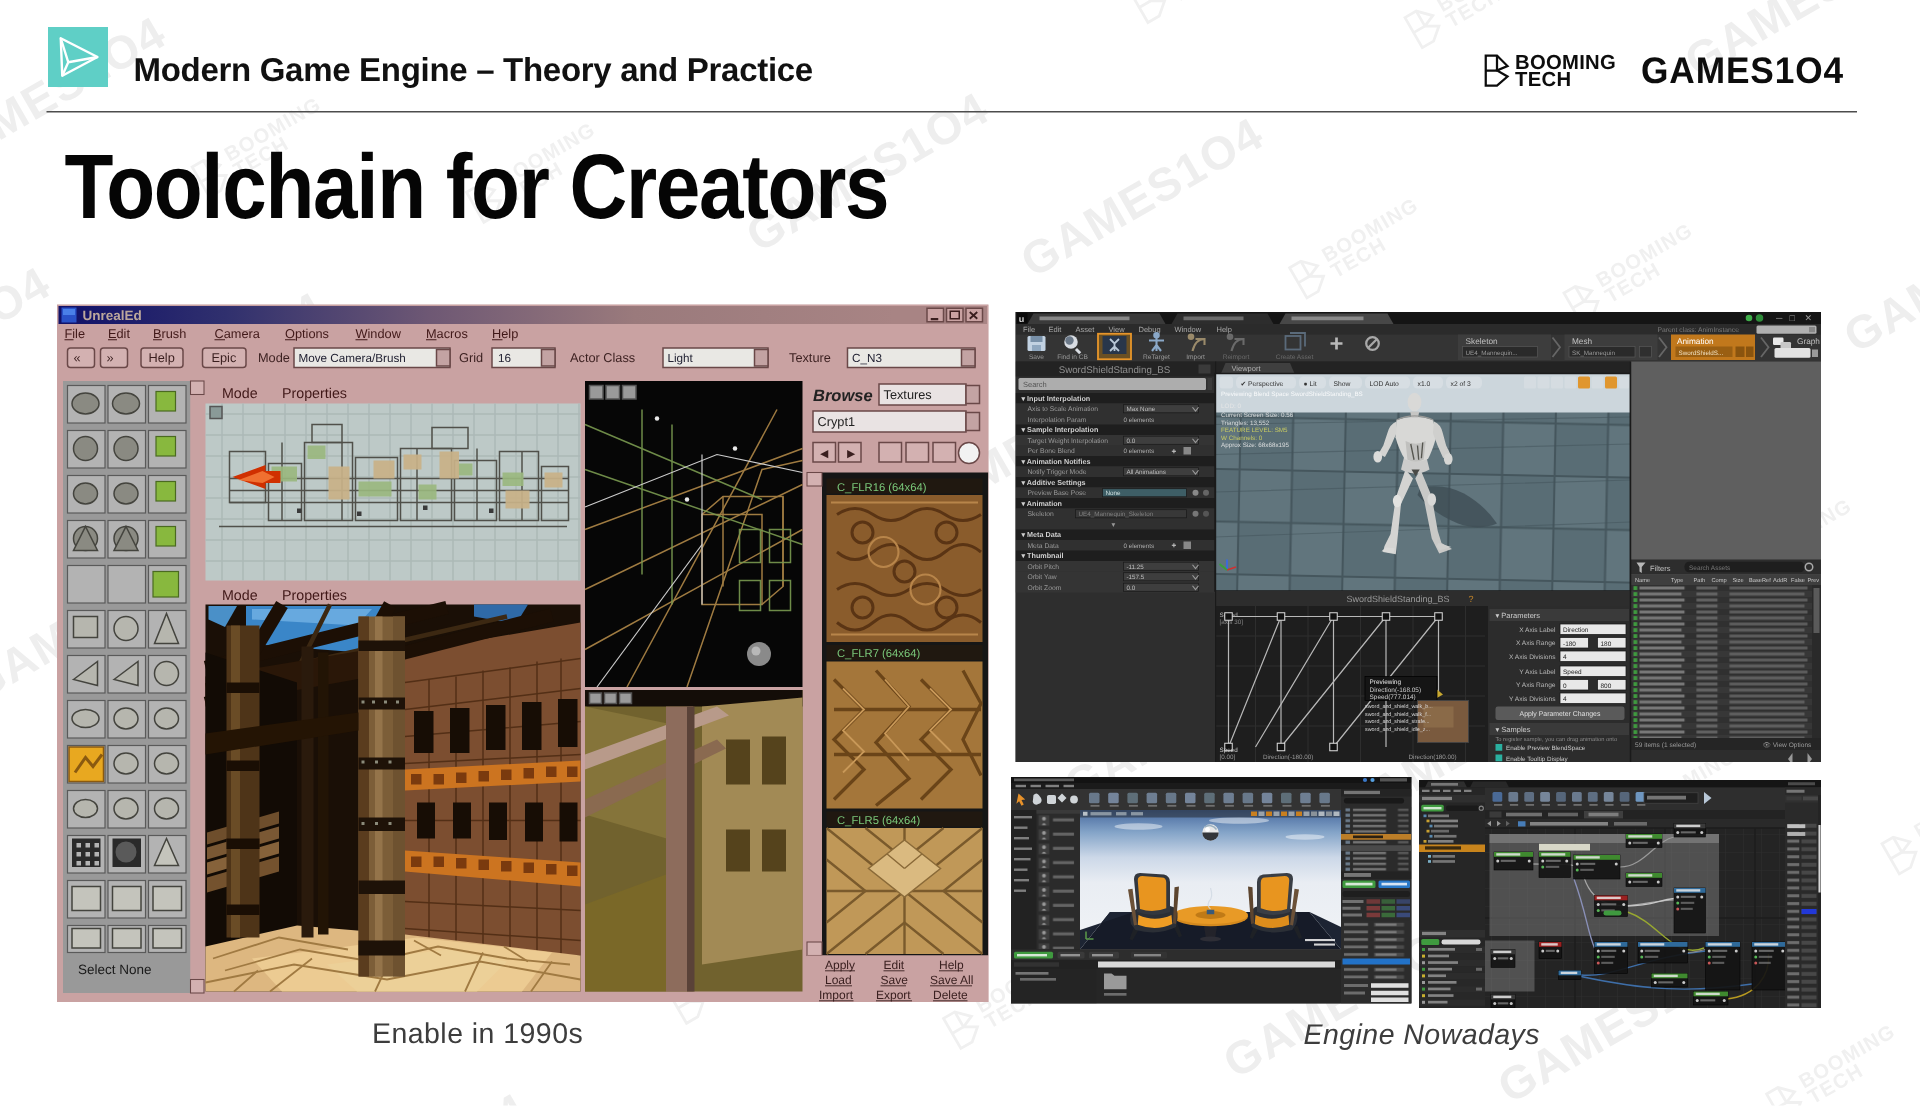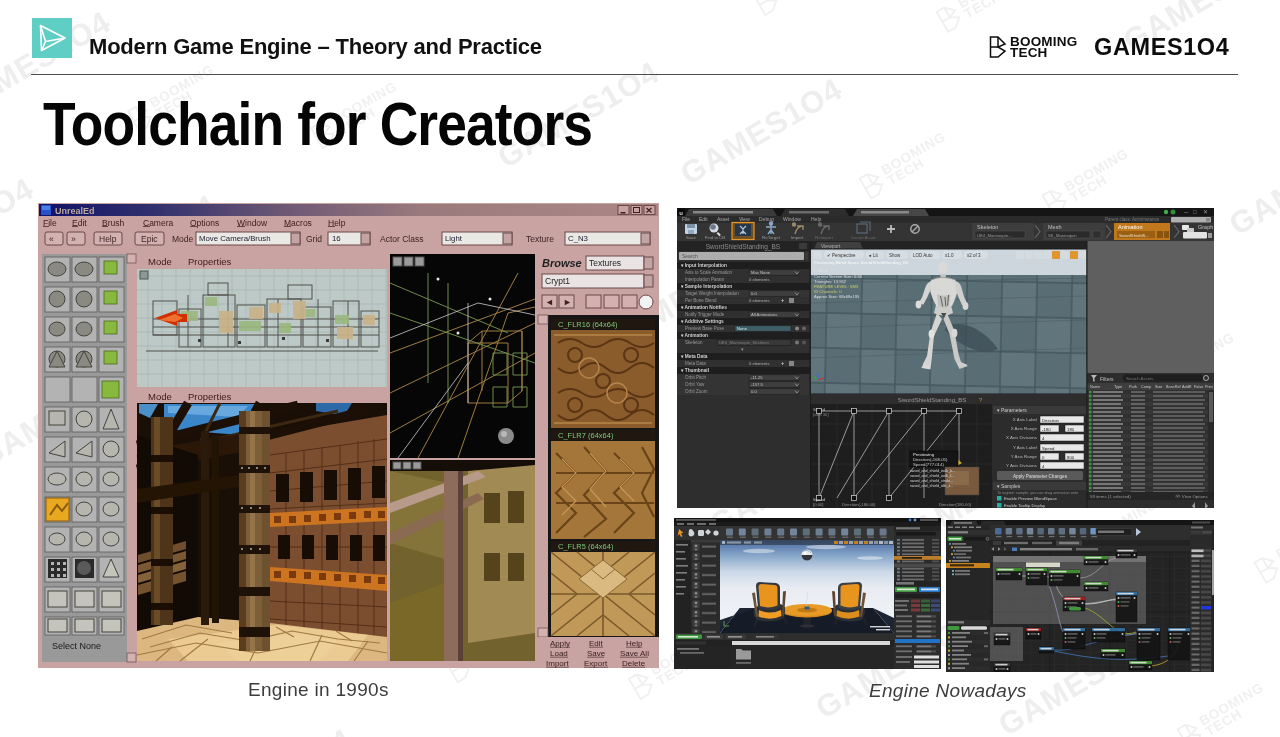--- a/index.html
+++ b/index.html
@@ -1662,14 +1662,14 @@
   <rect x="256" y="11" width="10" height="2.6" fill="#484848"></rect>
   <rect x="244" y="28" width="24" height="124" fill="url(#rp4)"></rect>
   <rect x="245.5" y="29.5" width="12" height="2.6" fill="#c0c0c0"></rect>
   <rect x="245.5" y="34.7" width="12" height="2.6" fill="#b0b0b0"></rect>
   <rect x="255" y="86" width="10" height="3.4" fill="#2238d8"></rect>
   <rect x="266" y="10" width="2" height="142" fill="#242424"></rect>
   <rect x="266.3" y="30" width="1.4" height="45" fill="#d8d8d8"></rect>
 </svg>
 </div>
 
-<div class="abs cap" style="left:248px;top:679px;">Engine in 1990s</div>
+<div class="abs cap" style="left:248px;top:679px;">Enable in 1990s</div>
 <div class="abs cap" style="left:869px;top:680px;font-style:italic;">Engine Nowadays</div>
 
 </body></html>

